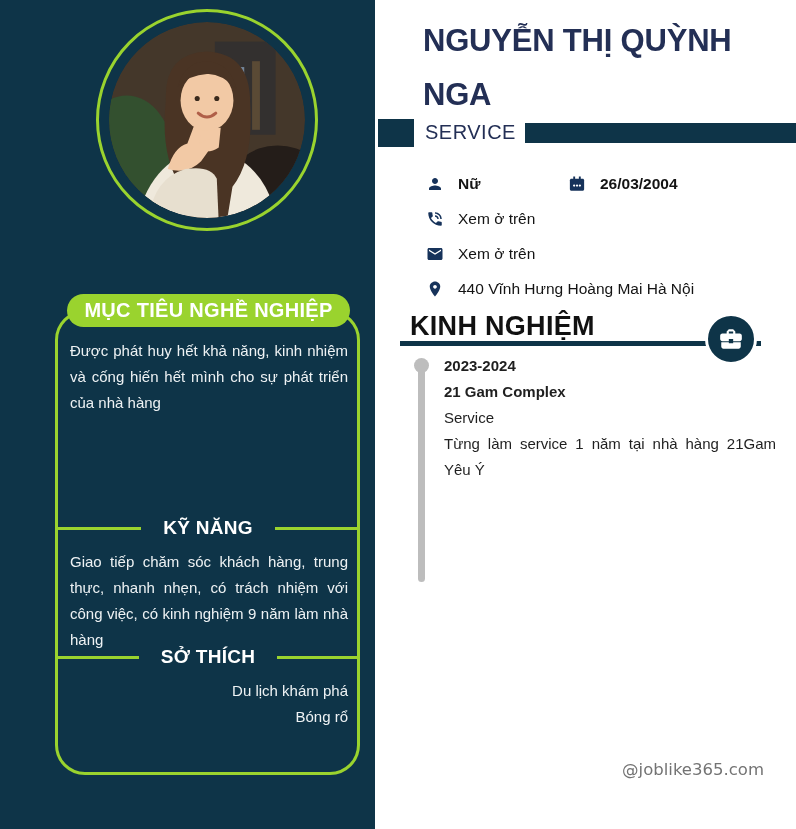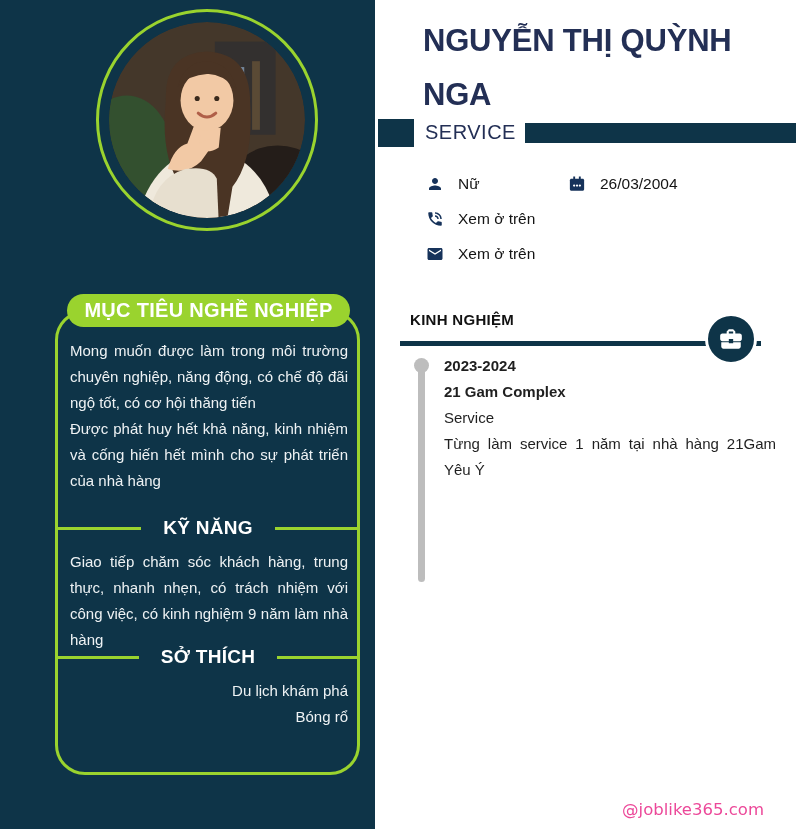--- a/index.html
+++ b/index.html
@@ -41,48 +41,48 @@
   .name{position:absolute; left:423px; top:14px; width:358px; color:var(--name-navy);
     font-size:31px; font-weight:700; line-height:54px; letter-spacing:-.2px;}
 
   .service-row{position:absolute; left:375px; top:118px; right:0; height:29px; display:flex; align-items:center;}
   .service-block{width:36px; height:28px; background:var(--navy); margin-left:3px;}
   .service-label{margin-left:11px; font-size:20px; color:var(--name-navy); letter-spacing:.5px;}
   .service-bar{flex:1; height:20px; background:var(--navy); margin-left:9px;}
 
   .info{position:absolute; left:425px; top:166px; width:371px;}
   .info-row{display:flex; align-items:center; height:35px;}
-  .info-cell{display:flex; align-items:center;}
+  .info-cell{display:flex; align-items:center;font-weight:bold;}
   .info-cell.first{width:142px;}
   .info-icon{width:20px; height:20px; display:flex; align-items:center; justify-content:center; margin-right:13px;}
   .info-icon svg{width:18px; height:18px;}
   .info-text{font-size:15.5px; color:#141414;}
   .glyph-main{fill:var(--icon-navy);}
   .glyph-light{fill:#ffffff;}
 
-  .exp-heading{position:absolute; left:410px; top:311px; font-size:15px; font-weight:800;
+  .exp-heading{position:absolute; left:410px; top:311px; font-size:27px; font-weight:800;
     color:var(--heading-black); letter-spacing:.3px;}
   .exp-rule{position:absolute; left:400px; top:341px; width:361px; height:5px; background:var(--navy);}
   .exp-badge{position:absolute; left:705px; top:313px; width:52px; height:52px; background:var(--navy);
     border:3px solid #ffffff; border-radius:50%; display:flex; align-items:center; justify-content:center; z-index:2;}
   .exp-badge svg{width:26px; height:26px;}
 
   .timeline-dot{position:absolute; left:414px; top:358px; width:15px; height:15px; border-radius:50%;
     background:var(--timeline-gray);}
   .timeline-line{position:absolute; left:418px; top:366px; width:7px; height:216px;
     background:var(--timeline-gray); border-radius:0 0 4px 4px;}
 
   .exp-entry{position:absolute; left:444px; top:353px; width:332px;}
   .exp-entry p{font-size:15px; line-height:26px; color:var(--text-dark);}
   .exp-period,.exp-company{font-weight:700; color:#111111;}
   .exp-role{color:#333333;}
   .exp-desc{text-align:justify;}
 
-  .footer{position:absolute; right:32px; top:800px; font-family:"DejaVu Sans",sans-serif;
-    font-size:16.5px; color:#ec4899;}
+  .footer{position:absolute; right:32px; top:760px; font-family:"DejaVu Sans",sans-serif;
+    font-size:16.5px; color:#737373;}
 </style>
 </head>
 <body>
 
 <div class="sidebar"></div>
 
 <div class="avatar-ring">
   <div class="avatar">
     <svg viewBox="0 0 200 200">
       <defs>
@@ -110,21 +110,20 @@
       </g>
     </svg>
   </div>
 </div>
 
 <div class="green-box"></div>
 
 <div class="pill">MỤC TIÊU NGHỀ NGHIỆP</div>
 
 <div class="side-par objective-text">
-  <p>Mong muốn được làm trong môi trường chuyên nghiệp, năng động, có chế độ đãi ngộ tốt, có cơ hội thăng tiến</p>
   <p>Được phát huy hết khả năng, kinh nhiệm và cống hiến hết mình cho sự phát triển của nhà hàng</p>
 </div>
 
 <div class="side-heading skills-heading">
   <span class="rule"></span>
   <span class="cap">KỸ NĂNG</span>
   <span class="rule"></span>
 </div>
 <div class="side-par skills-text">
   <p>Giao tiếp chăm sóc khách hàng, trung thực, nhanh nhẹn, có trách nhiệm với công việc, có kinh nghiệm 9 năm làm nhà hàng</p>
@@ -180,20 +179,28 @@
     <span class="info-text">Xem ở trên</span>
   </div>
   <div class="info-row">
     <span class="info-icon">
       <svg viewBox="0 0 24 24">
           <path class="glyph-main" d="M20 4H4c-1.1 0-1.99.9-1.99 2L2 18c0 1.1.9 2 2 2h16c1.1 0 2-.9 2-2V6c0-1.1-.9-2-2-2zm0 4l-8 5-8-5V6l8 5 8-5v2z"></path>
         </svg>
     </span>
     <span class="info-text">Xem ở trên</span>
   </div>
+  <div class="info-row">
+    <span class="info-icon">
+      <svg viewBox="0 0 24 24">
+          <path class="glyph-main" d="M12 2C8.13 2 5 5.13 5 8.5c0 5.25 7 13.5 7 13.5s7-8.25 7-13.5C19 5.13 15.87 2 12 2zm0 9.5c-1.38 0-2.5-1.12-2.5-2.5s1.12-2.5 2.5-2.5 2.5 1.12 2.5 2.5-1.12 2.5-2.5 2.5z"></path>
+        </svg>
+    </span>
+    <span class="info-text">440 Vĩnh Hưng Hoàng Mai Hà Nội</span>
+  </div>
 </div>
 
 <h2 class="exp-heading">KINH NGHIỆM</h2>
 <div class="exp-rule"></div>
 <div class="exp-badge">
   <svg viewBox="0 0 24 24">
       <path class="glyph-light" d="M10 16v-1H3.01L3 19c0 1.11.89 2 2 2h14c1.11 0 2-.89 2-2v-4h-7v1h-4zm10-9h-4.01V5l-2-2h-4l-2 2v2H4c-1.1 0-2 .9-2 2v3c0 1.11.89 2 2 2h6v-2h4v2h6c1.1 0 2-.9 2-2V9c0-1.1-.9-2-2-2zm-6 0h-4V5h4v2z"></path>
     </svg>
 </div>
 

